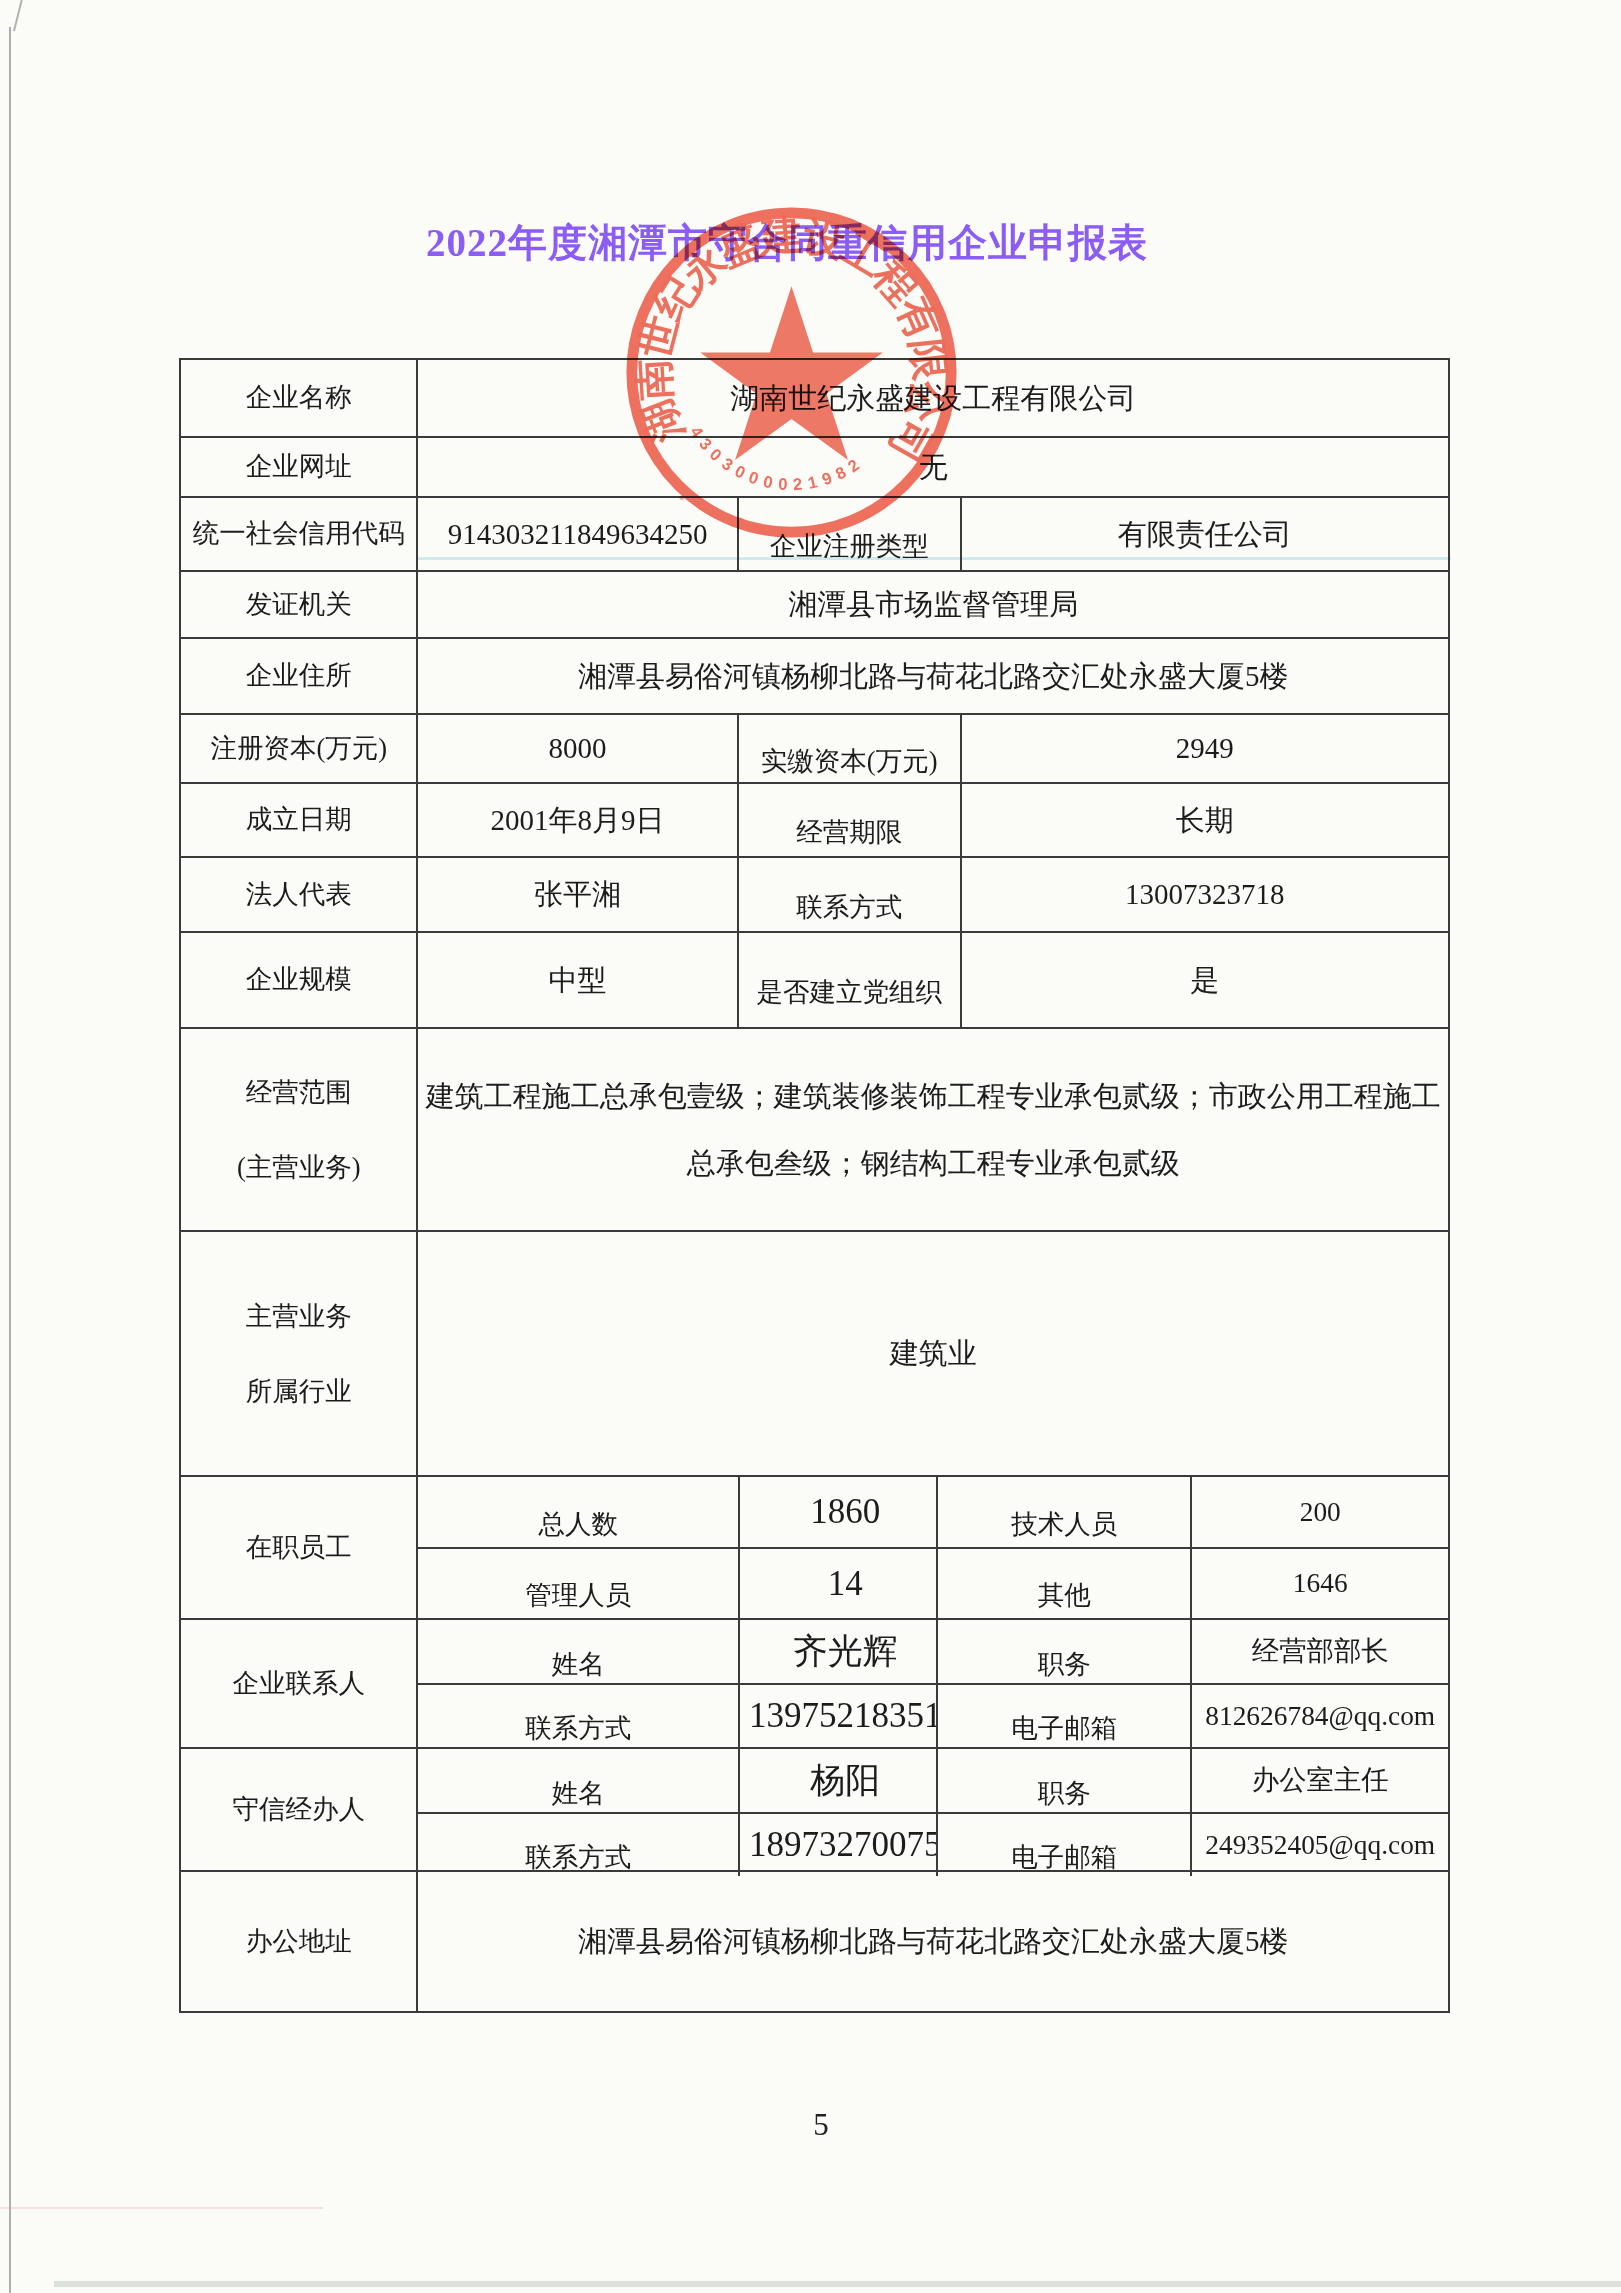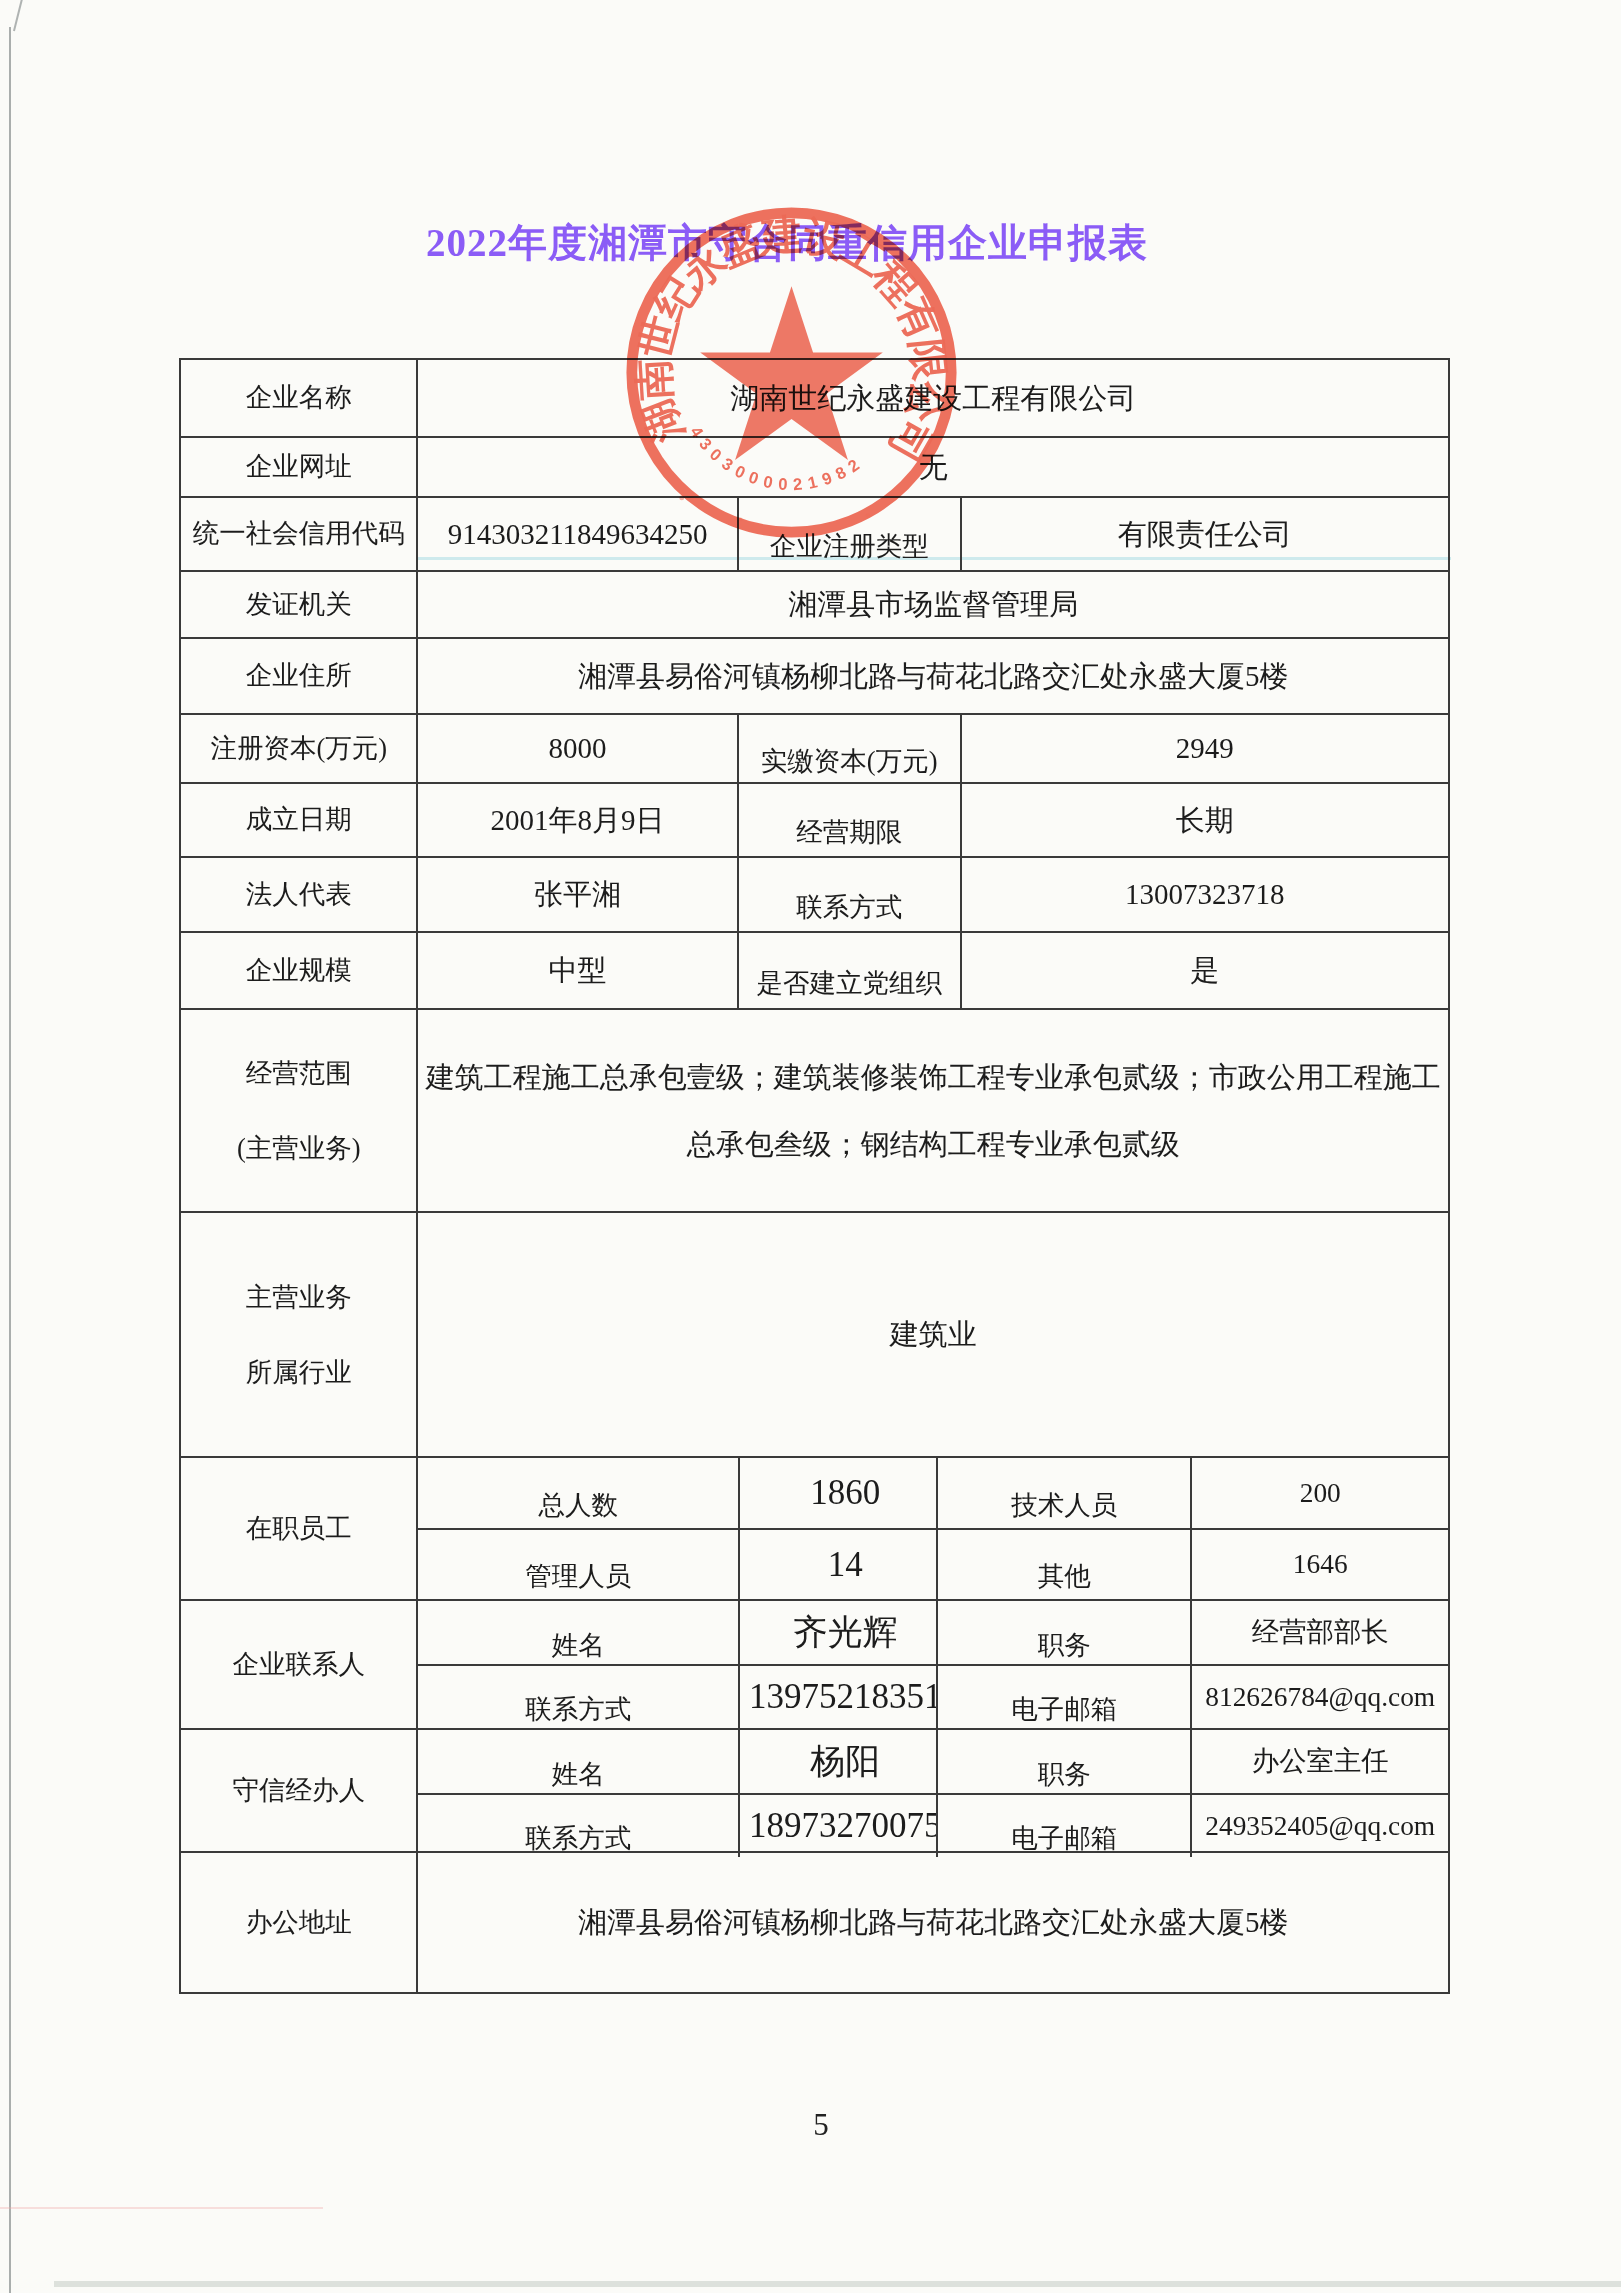--- a/index.html
+++ b/index.html
@@ -122,21 +122,21 @@
     <div class="cell cd">长期</div>
   </div>
 
   <div class="row" style="height:75px">
     <div class="cell nb ca">法人代表</div>
     <div class="cell cb">张平湘</div>
     <div class="cell cc low">联系方式</div>
     <div class="cell cd">13007323718</div>
   </div>
 
-  <div class="row" style="height:77px">
+  <div class="row" style="height:96px">
     <div class="cell nb ca">企业规模</div>
     <div class="cell cb">中型</div>
     <div class="cell cc low">是否建立党组织</div>
     <div class="cell cd">是</div>
   </div>
 
   <div class="row tthick" style="height:203px">
     <div class="cell nb ca two-line">经营范围
 (主营业务)</div>
     <div class="cell cfull scope-value">建筑工程施工总承包壹级；建筑装修装饰工程专业承包贰级；市政公用工程施工总承包叁级；钢结构工程专业承包贰级</div>

